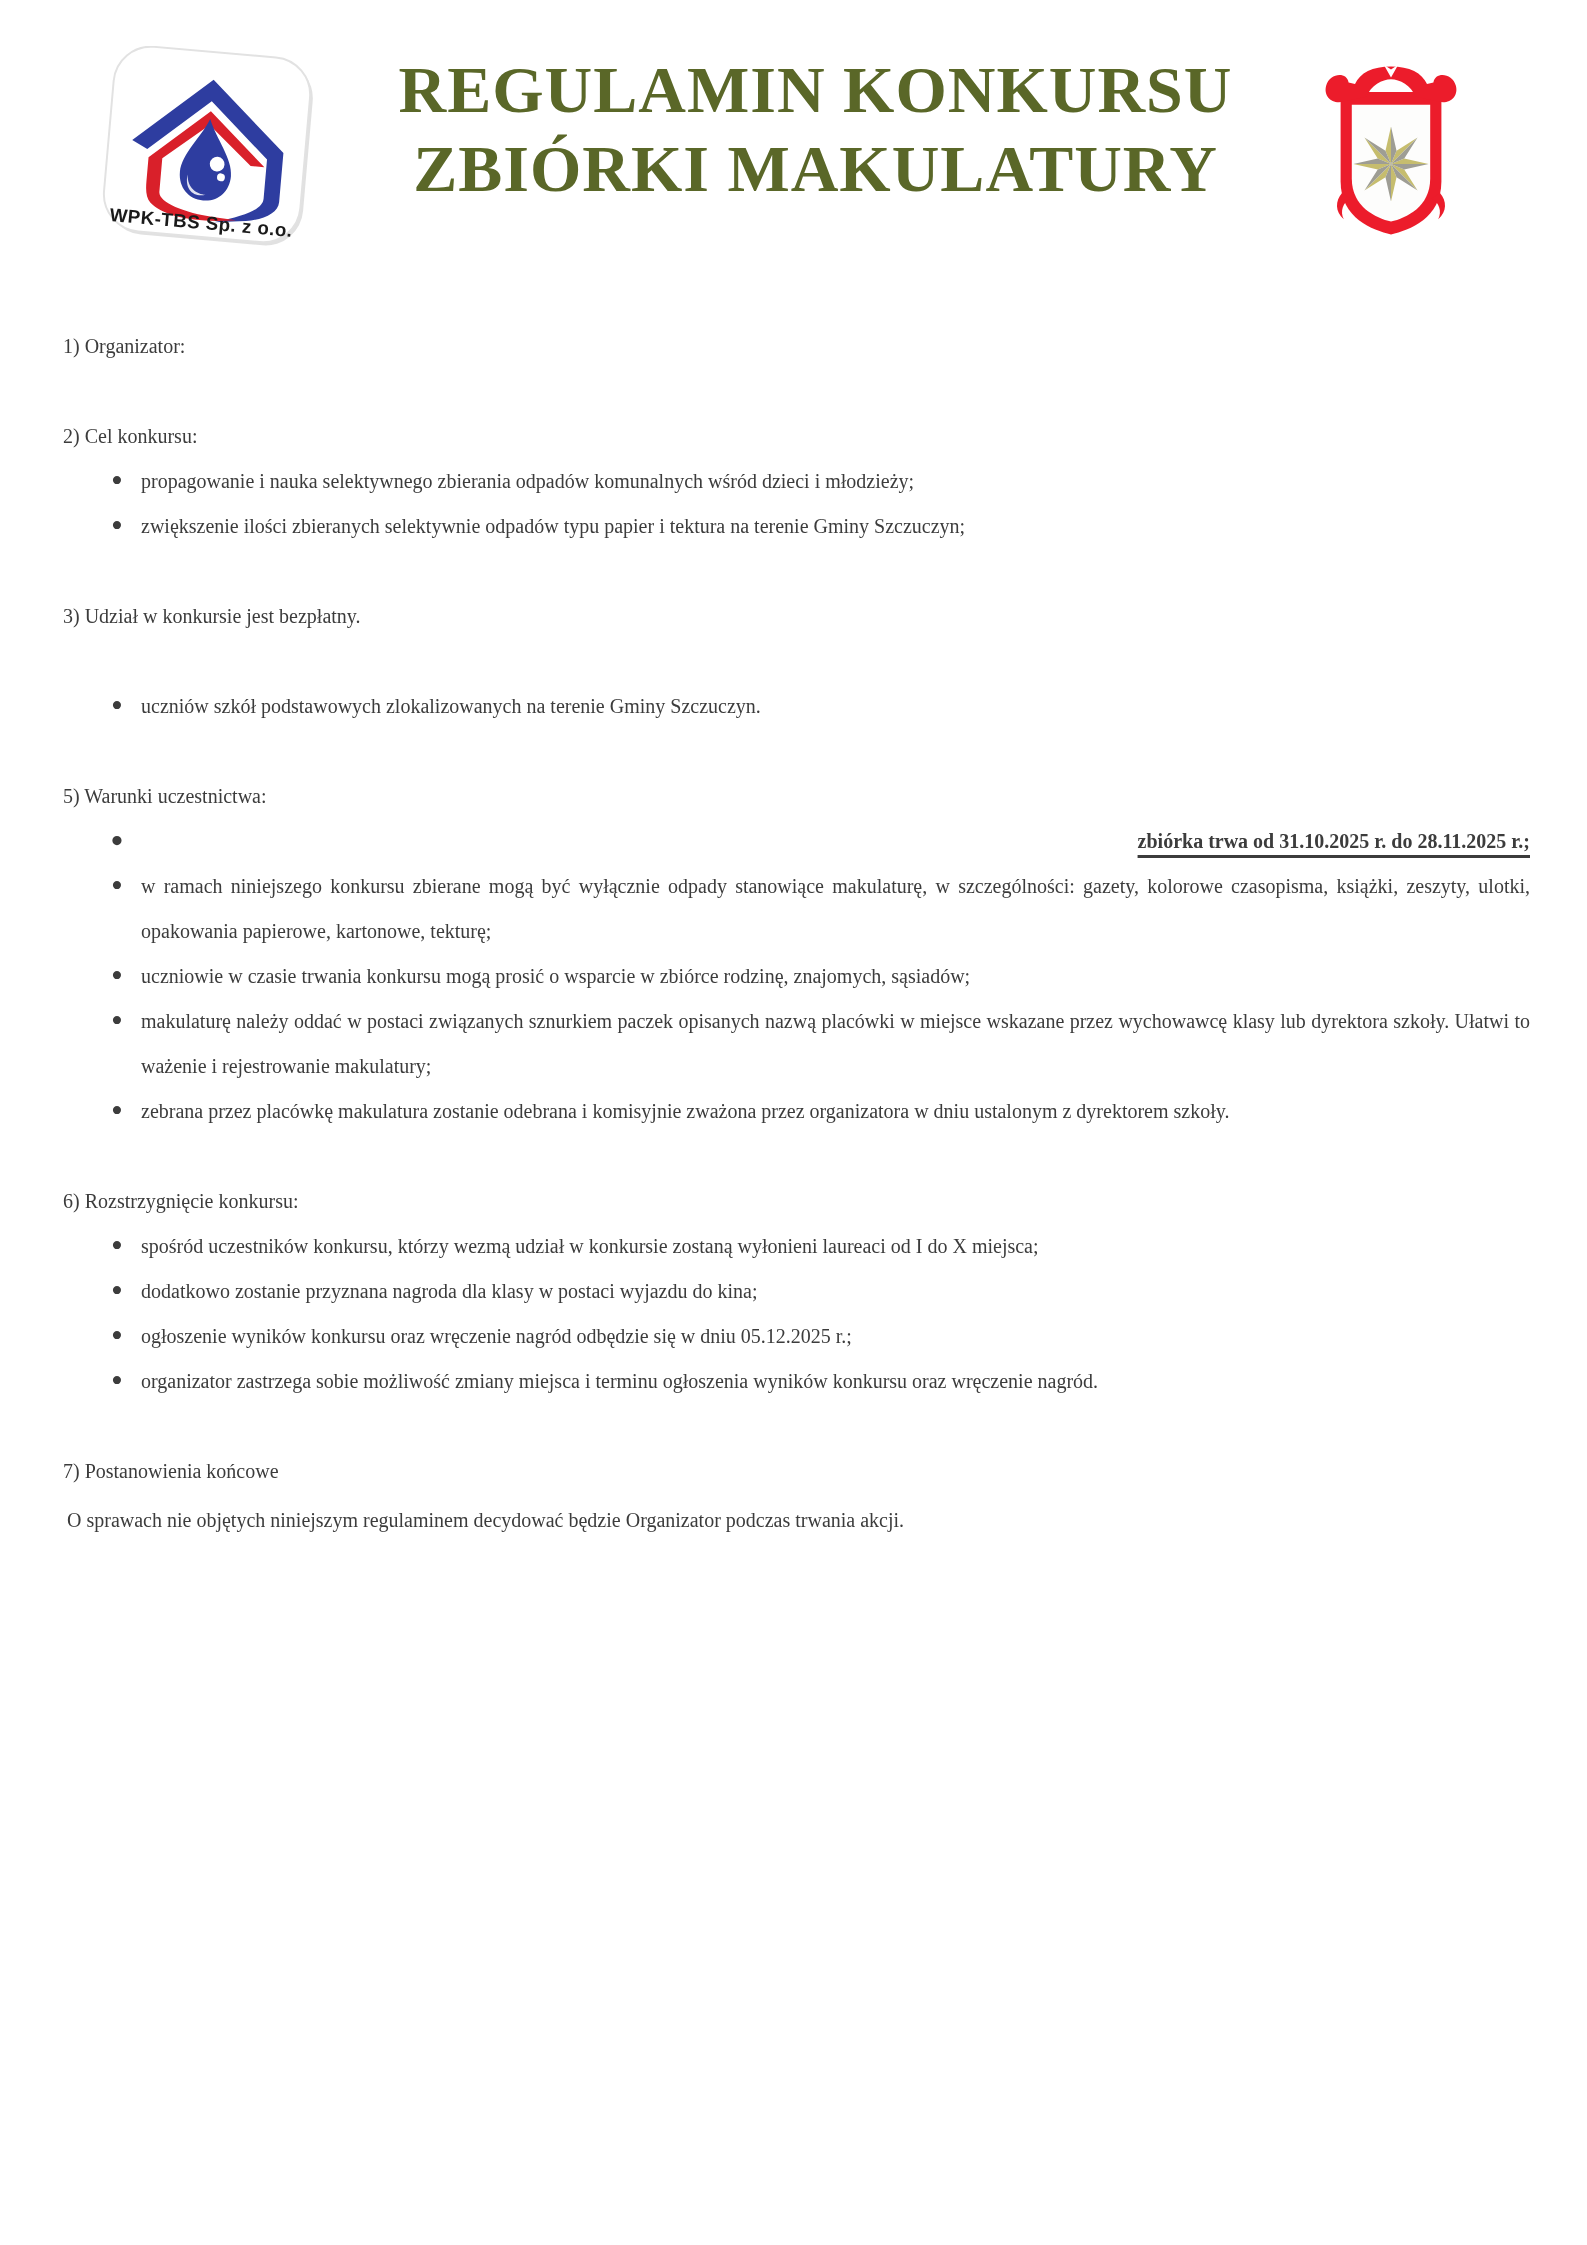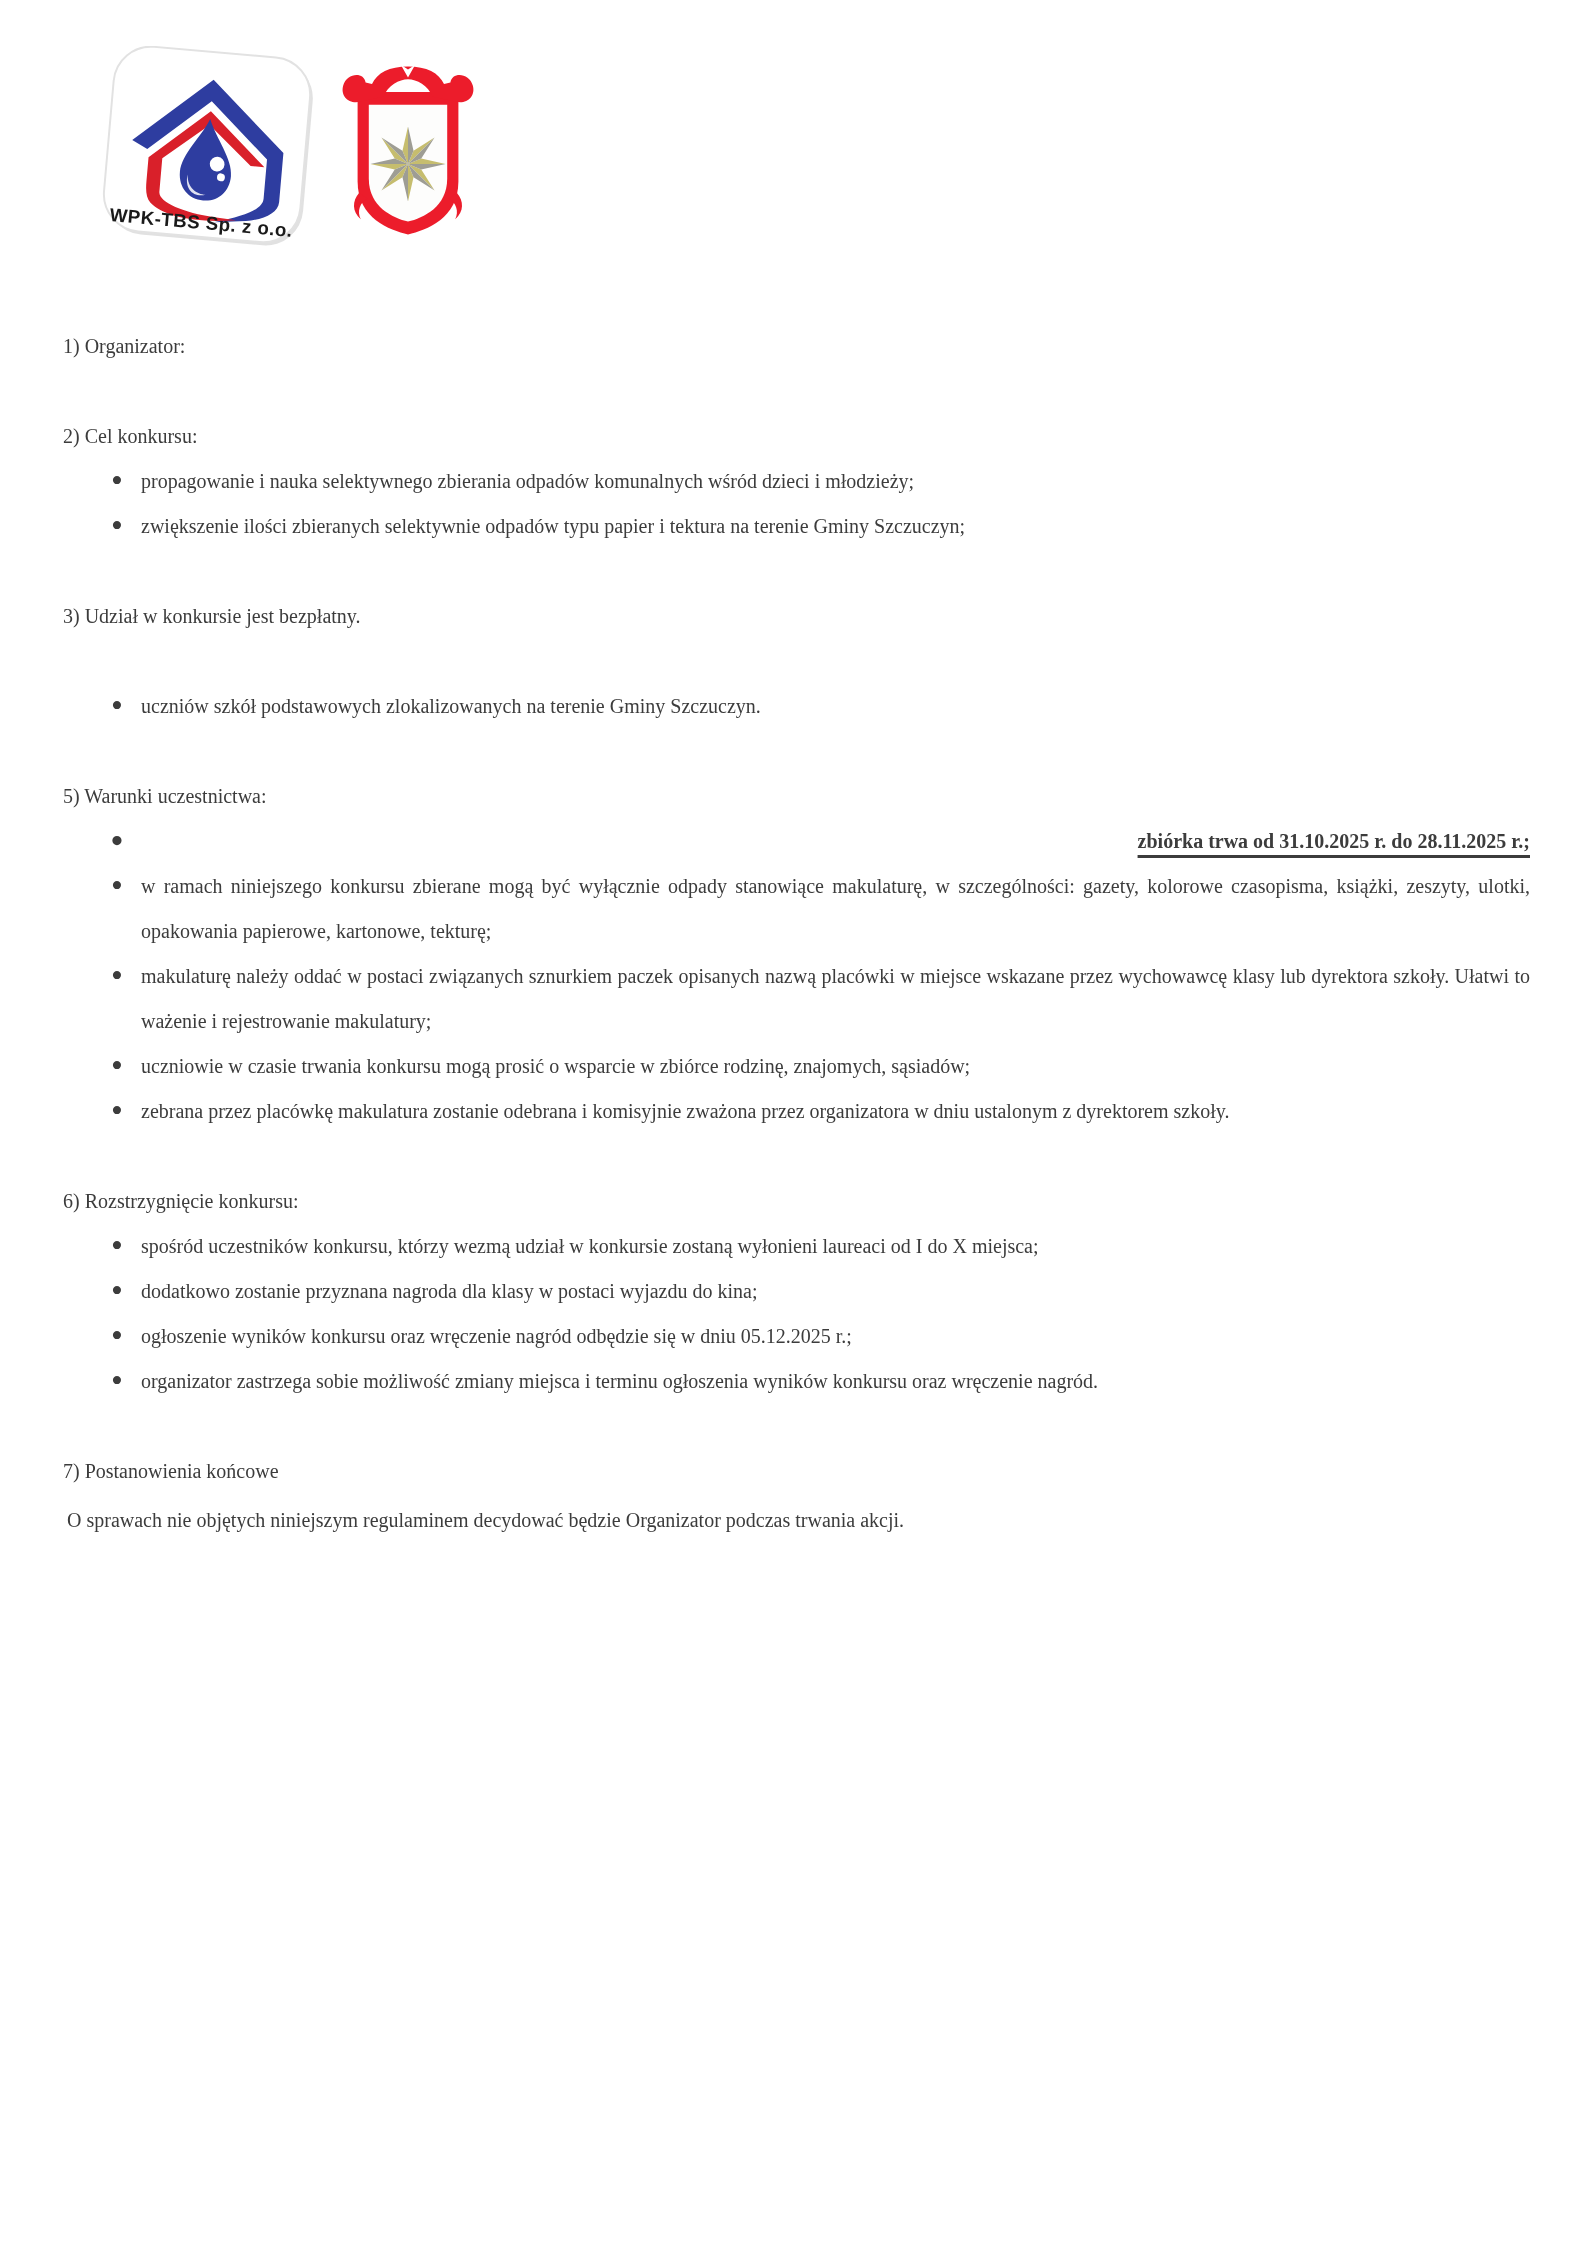--- a/index.html
+++ b/index.html
@@ -77,20 +77,24 @@
 
           <path d="M115,74 C107,94 89,112 89,130 C89,146 100,157 115,157 C130,157 141,146 141,130 C141,112 123,94 115,74 Z" fill="#2e3da0"></path>
           <circle cx="126" cy="119" r="7.5" fill="#ffffff"></circle>
           <circle cx="131" cy="132" r="4" fill="#ffffff"></circle>
           <path d="M97,132 C98,146 108,151 117,151 C105,155 95,147 97,132 Z" fill="#ffffff" opacity="0.85"></path>
           <text x="115" y="186" text-anchor="middle" font-family="Liberation Sans, sans-serif" font-size="19" font-weight="bold" letter-spacing="0.5" fill="#1a1a1a">WPK-TBS Sp. z o.o.</text>
         </g>
       </svg>
     </div>
 
+    <h1 class="title">
+      <span class="line">REGULAMIN KONKURSU</span>
+      <span class="line">ZBIÓRKI MAKULATURY</span>
+    </h1>
 
     <div class="herb">
       <svg viewBox="0 0 210 235">
 
         <path d="M105,218 C82,213 42,198 42,152 L42,40 L168,40 L168,152 C168,198 128,213 105,218 Z" fill="#ec1c2b"></path>
 
         <path d="M24,32 C20,46 32,56 46,52 L74,46 C80,32 94,24 105,24 C116,24 130,32 136,46 L164,52 C178,56 190,46 186,32 C182,16 160,14 158,28 L150,30 C144,16 128,8 105,8 C82,8 66,16 60,30 L52,28 C50,14 28,16 24,32 Z" fill="#ec1c2b"></path>
         <path d="M96,6 L105,22 L114,6 L105,12 Z" fill="#ffffff"></path>
 
         <path d="M44,166 C35,176 35,190 46,199 C41,189 45,178 54,173 Z" fill="#ec1c2b"></path>
@@ -127,22 +131,22 @@
       <ul class="bullets">
         <li class="bullet">uczniów szkół podstawowych zlokalizowanych na terenie Gminy Szczuczyn.</li>
       </ul>
     </section>
 
     <section>
       <p class="sec-heading">5) Warunki uczestnictwa:</p>
       <ul class="bullets">
         <li class="bullet emph">zbiórka trwa od 31.10.2025 r. do 28.11.2025 r.;</li>
         <li class="bullet">w ramach niniejszego konkursu zbierane mogą być wyłącznie odpady stanowiące makulaturę, w szczególności: gazety, kolorowe czasopisma, książki, zeszyty, ulotki, opakowania papierowe, kartonowe, tekturę;</li>
+        <li class="bullet">uczniowie w czasie trwania konkursu mogą prosić o wsparcie w zbiórce rodzinę, znajomych, sąsiadów;</li>
         <li class="bullet">makulaturę należy oddać w postaci związanych sznurkiem paczek opisanych nazwą placówki w miejsce wskazane przez wychowawcę klasy lub dyrektora szkoły. Ułatwi to ważenie i rejestrowanie makulatury;</li>
-        <li class="bullet">uczniowie w czasie trwania konkursu mogą prosić o wsparcie w zbiórce rodzinę, znajomych, sąsiadów;</li>
         <li class="bullet">zebrana przez placówkę makulatura zostanie odebrana i komisyjnie zważona przez organizatora w dniu ustalonym z dyrektorem szkoły.</li>
       </ul>
     </section>
 
     <section>
       <p class="sec-heading">6) Rozstrzygnięcie konkursu:</p>
       <ul class="bullets">
         <li class="bullet">spośród uczestników konkursu, którzy wezmą udział w konkursie zostaną wyłonieni laureaci od I do X miejsca;</li>
         <li class="bullet">dodatkowo zostanie przyznana nagroda dla klasy w postaci wyjazdu do kina;</li>
         <li class="bullet">ogłoszenie wyników konkursu oraz wręczenie nagród odbędzie się w dniu 05.12.2025 r.;</li>

